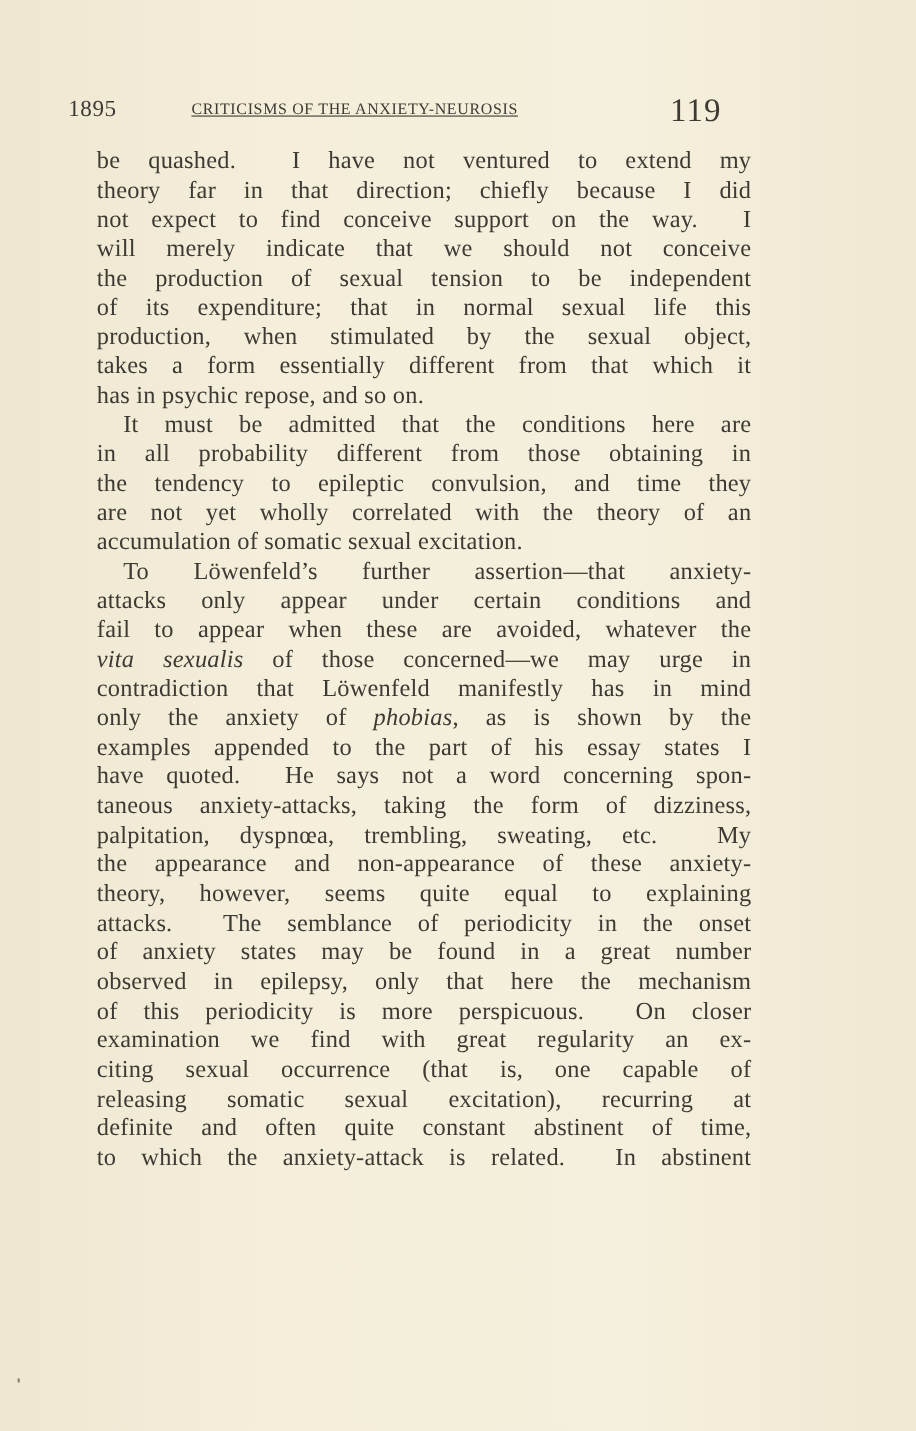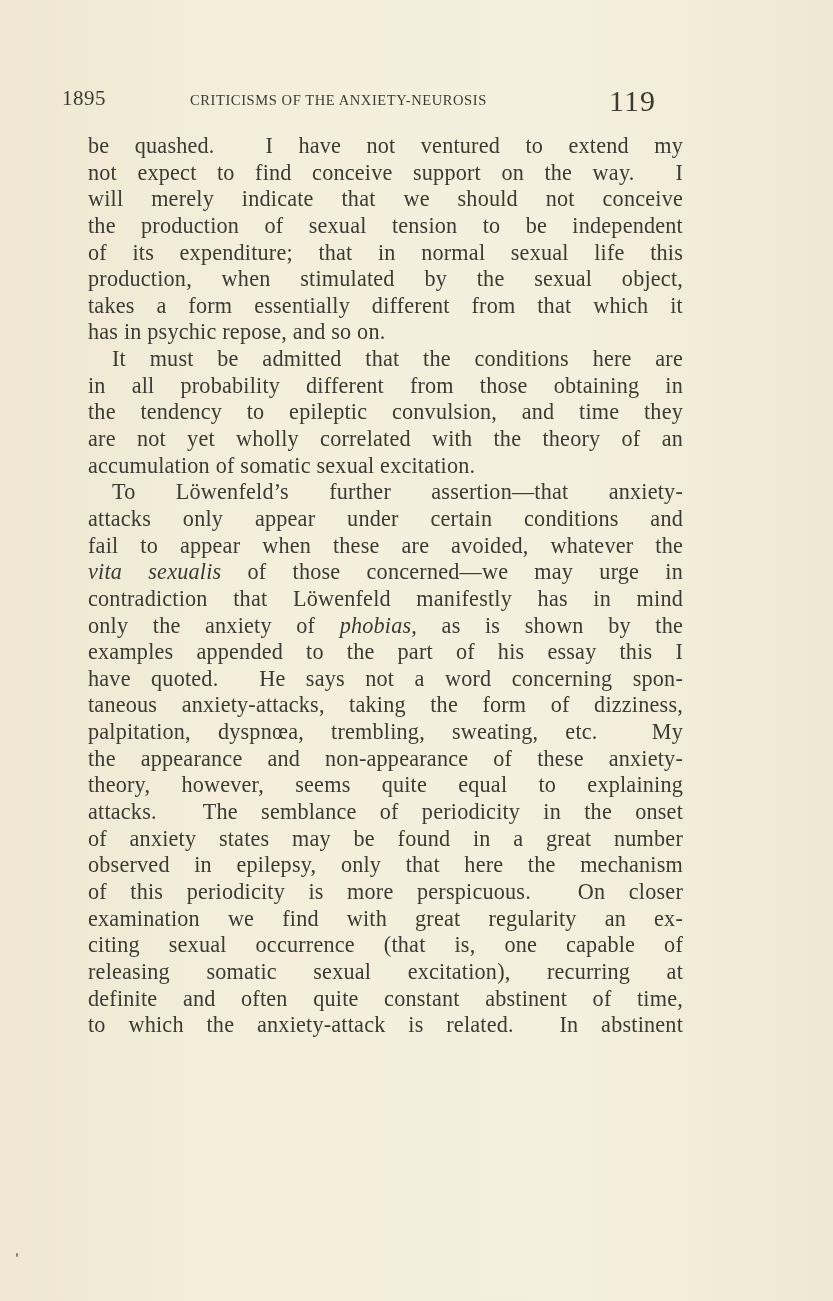--- a/index.html
+++ b/index.html
@@ -27,22 +27,23 @@
       justify-content: flex-start;
     }
     .rh-year {
       font-size: 21px;
       letter-spacing: 0.5px;
     }
     .rh-title {
       font-size: 14.5px;
       letter-spacing: 0.6px;
       position: absolute;
-      left: 128px;
+      left: 112px;
       top: 6px;
+      text-decoration: underline;
     }
     .rh-page {
       font-size: 30px;
       letter-spacing: 1px;
       position: absolute;
       right: 0;
       top: -2px;
     }
     .text-block {
       position: absolute;
@@ -88,20 +89,21 @@
 
 <header class="running-head">
   <span class="rh-year">1895</span>
   <span class="rh-title">CRITICISMS OF THE ANXIETY-NEUROSIS</span>
   <span class="rh-page">119</span>
 </header>
 
 <main class="text-block" id="body-text">
     <div>
       <span class="line"><span class="seg">be quashed.  I have not ventured to extend my</span></span>
+      <span class="line"><span class="seg">theory far in that direction; chiefly because I did</span></span>
       <span class="line"><span class="seg">not expect to find conceive support on the way.  I</span></span>
       <span class="line"><span class="seg">will merely indicate that we should not conceive</span></span>
       <span class="line"><span class="seg">the production of sexual tension to be independent</span></span>
       <span class="line"><span class="seg">of its expenditure; that in normal sexual life this</span></span>
       <span class="line"><span class="seg">production, when stimulated by the sexual object,</span></span>
       <span class="line"><span class="seg">takes a form essentially different from that which it</span></span>
       <span class="line last"><span class="seg">has in psychic repose, and so on.</span></span>
     </div>
     <div>
       <span class="line indent"><span class="seg">It must be admitted that the conditions here are</span></span>
@@ -110,21 +112,21 @@
       <span class="line"><span class="seg">are not yet wholly correlated with the theory of an</span></span>
       <span class="line last"><span class="seg">accumulation of somatic sexual excitation.</span></span>
     </div>
     <div>
       <span class="line indent"><span class="seg">To Löwenfeld’s further assertion—that anxiety-</span></span>
       <span class="line"><span class="seg">attacks only appear under certain conditions and</span></span>
       <span class="line"><span class="seg">fail to appear when these are avoided, whatever the</span></span>
       <span class="line"><i class="seg">vita sexualis</i><span class="seg"> of those concerned—we may urge in</span></span>
       <span class="line"><span class="seg">contradiction that Löwenfeld manifestly has in mind</span></span>
       <span class="line"><span class="seg">only the anxiety of </span><i class="seg">phobias</i><span class="seg">, as is shown by the</span></span>
-      <span class="line"><span class="seg">examples appended to the part of his essay this I</span></span>
+      <span class="line"><span class="seg">examples appended to the part of his essay states I</span></span>
       <span class="line"><span class="seg">have quoted.  He says not a word concerning spon-</span></span>
       <span class="line"><span class="seg">taneous anxiety-attacks, taking the form of dizziness,</span></span>
       <span class="line"><span class="seg">palpitation, dyspnœa, trembling, sweating, etc.  My</span></span>
       <span class="line"><span class="seg">the appearance and non-appearance of these anxiety-</span></span>
       <span class="line"><span class="seg">theory, however, seems quite equal to explaining</span></span>
       <span class="line"><span class="seg">attacks.  The semblance of periodicity in the onset</span></span>
       <span class="line"><span class="seg">of anxiety states may be found in a great number</span></span>
       <span class="line"><span class="seg">observed in epilepsy, only that here the mechanism</span></span>
       <span class="line"><span class="seg">of this periodicity is more perspicuous.  On closer</span></span>
       <span class="line"><span class="seg">examination we find with great regularity an ex-</span></span>

